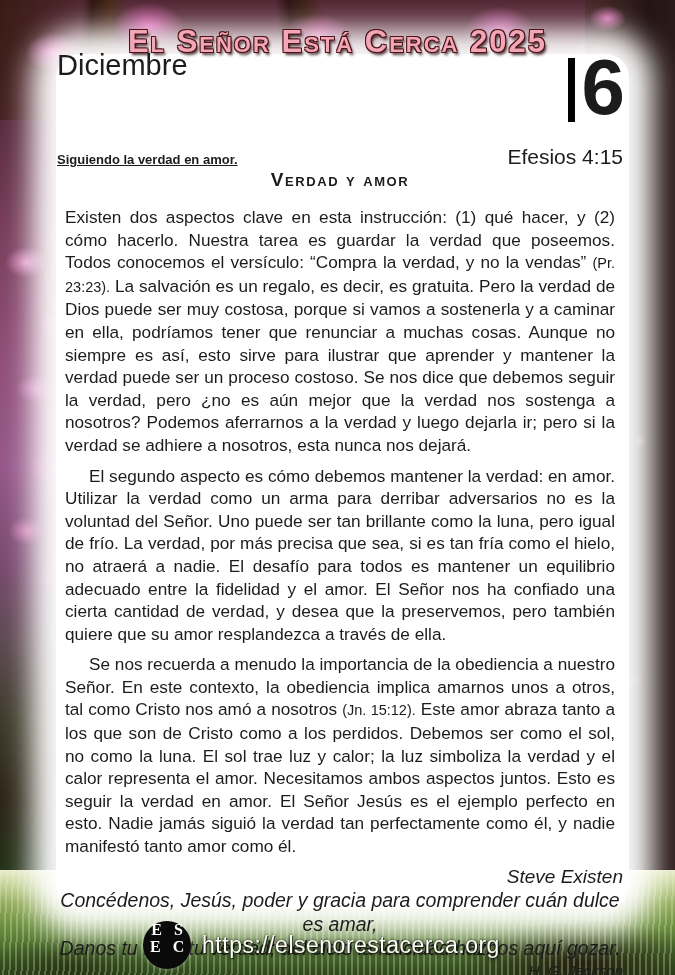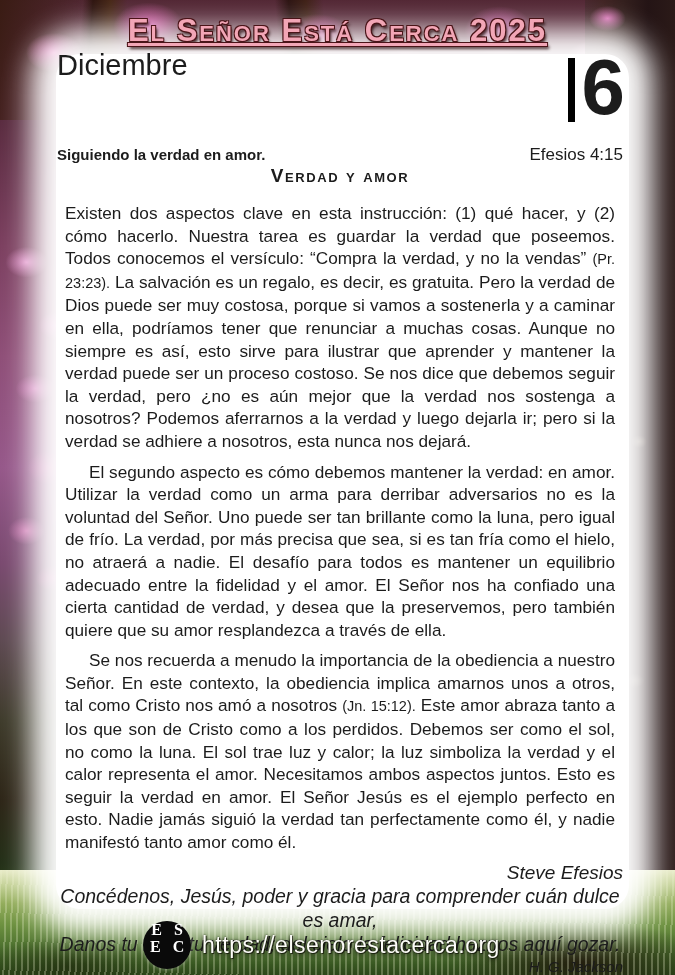--- a/index.html
+++ b/index.html
@@ -46,37 +46,37 @@
       repeating-linear-gradient(92deg, rgba(238,242,208,.28) 0 2px, rgba(0,0,0,0) 2px 6px),
       radial-gradient(170px 55px at 86% 88%, rgba(30,20,10,.85) 0%, rgba(30,20,10,0) 75%),
       radial-gradient(120px 40px at 10% 92%, rgba(25,30,8,.55) 0%, rgba(25,30,8,0) 75%),
       linear-gradient(180deg, #e9ecc9 0%, #c6d39a 14%, #93ad5c 32%, #6d9140 52%, #4f7330 72%, #3a5a22 88%, #2c4719 100%);}
 
   
   .panel{position:absolute;left:56px;right:46px;top:54px;bottom:66px;background:#fff;
          border-radius:24px;box-shadow:0 0 28px 24px rgba(255,255,255,.97);}
 
   
-  .annual-title{position:absolute;left:0;top:13px;width:100%;text-align:center;
+  .annual-title{position:absolute;left:0;top:24px;width:100%;text-align:center;
     font-weight:bold;font-variant:small-caps;letter-spacing:2px;font-size:31px;
     color:#f2a6b6;
     text-shadow:-1px -1px 0 #4a1418, 1px -1px 0 #4a1418, -1px 1px 0 #4a1418,
-                 1px 1px 0 #4a1418, 2px 3px 3px rgba(40,10,12,.85);text-decoration:underline;}
+                 1px 1px 0 #4a1418, 2px 3px 3px rgba(40,10,12,.85);}
 
   
   .content{position:absolute;left:57px;top:50px;width:566px;color:#1c1c1c;}
   .date-row{display:flex;justify-content:space-between;align-items:flex-start;}
   .day-name{font-size:31px;font-weight:bold;line-height:33px;letter-spacing:.2px;}
   .month-name{font-size:29px;line-height:31px;}
   .daynum-wrap{display:flex;align-items:flex-start;margin-top:2px;}
   .daynum-bar{width:7px;height:64px;background:#000;margin-right:7px;margin-top:6px;}
   .day-number{font-size:78px;font-weight:800;line-height:70px;letter-spacing:-2px;}
   .verse-row{display:flex;justify-content:space-between;align-items:baseline;margin-top:23px;}
-  .verse-text{font-size:15px;font-weight:bold;}
-  .verse-ref{font-size:17px;}
+  .verse-text{font-size:13px;font-weight:bold;text-decoration:underline;}
+  .verse-ref{font-size:21px;}
   .devo-heading{text-align:center;font-size:19px;font-weight:bold;
                 font-variant:small-caps;letter-spacing:1.6px;}
   .body-text{margin-top:15px;font-size:17.2px;line-height:22.6px;text-align:justify;}
   .para{margin:8px;text-indent:24px;}
   .para.first{text-indent:0;}
   .seg-italic{}
   .seg-ref{font-size:14.5px;}
   .author-sig{text-align:right;font-style:italic;font-size:19px;margin-top:5px;}
   .hymn{margin-top:0;text-align:center;font-style:italic;font-size:19.5px;line-height:24px;}
   .hymn-author{text-align:right;font-style:italic;font-size:15px;margin-top:2px;}
@@ -124,21 +124,21 @@
     </div>
 
     <div class="devo-heading">Verdad y amor</div>
 
     <div class="body-text" id="paragraphs">
         <p class="para first"><span>Existen dos aspectos clave en esta instrucción: (1) qué hacer, y (2) cómo hacerlo. Nuestra tarea es guardar la verdad que poseemos. Todos conocemos el versículo: “Compra la verdad, y no la vendas” </span><span class="seg-ref">(Pr. 23:23).</span><span> La salvación es un regalo, es decir, es gratuita. Pero la verdad de Dios puede ser muy costosa, porque si vamos a sostenerla y a caminar en ella, podríamos tener que renunciar a muchas cosas. Aunque no siempre es así, esto sirve para ilustrar que aprender y mantener la verdad puede ser un proceso costoso. Se nos dice que debemos seguir la verdad, pero ¿no es aún mejor que la verdad nos sostenga a nosotros? Podemos aferrarnos a la verdad y luego dejarla ir; pero si la verdad se adhiere a nosotros, esta nunca nos dejará.</span></p>
         <p class="para"><span>El segundo aspecto es cómo debemos mantener la verdad: </span><span class="seg-italic">en amor</span><span>. Utilizar la verdad como un arma para derribar adversarios no es la voluntad del Señor. Uno puede ser tan brillante como la luna, pero igual de frío. La verdad, por más precisa que sea, si es tan fría como el hielo, no atraerá a nadie. El desafío para todos es mantener un equilibrio adecuado entre la fidelidad y el amor. El Señor nos ha confiado una cierta cantidad de verdad, y desea que la preservemos, pero también quiere que su amor resplandezca a través de ella.</span></p>
         <p class="para"><span>Se nos recuerda a menudo la importancia de la obediencia a nuestro Señor. En este contexto, la obediencia implica amarnos unos a otros, tal como Cristo nos amó a nosotros </span><span class="seg-ref">(Jn. 15:12).</span><span> Este amor abraza tanto a los que son de Cristo como a los perdidos. Debemos ser como el sol, no como la luna. El sol trae luz y calor; la luz simboliza la verdad y el calor representa el amor. Necesitamos ambos aspectos juntos. </span><span class="seg-italic">Esto es seguir la verdad en amor</span><span>. El Señor Jesús es el ejemplo perfecto en esto. Nadie jamás siguió la verdad tan perfectamente como él, y nadie manifestó tanto amor como él.</span></p>
       </div>
 
-    <div class="author-sig">Steve Efesios</div>
+    <div class="author-sig">Steve Existen</div>
 
     <div class="hymn" id="hymn-lines">
         <div>Concédenos, Jesús, poder y gracia para comprender cuán dulce es amar,</div>
         <div>Danos tu luz y tu verdad; del cielo la felicidad haznos aquí gozar.</div>
       </div>
 
     <div class="hymn-author">H. G. Jackson</div>
 
   </div>
 

